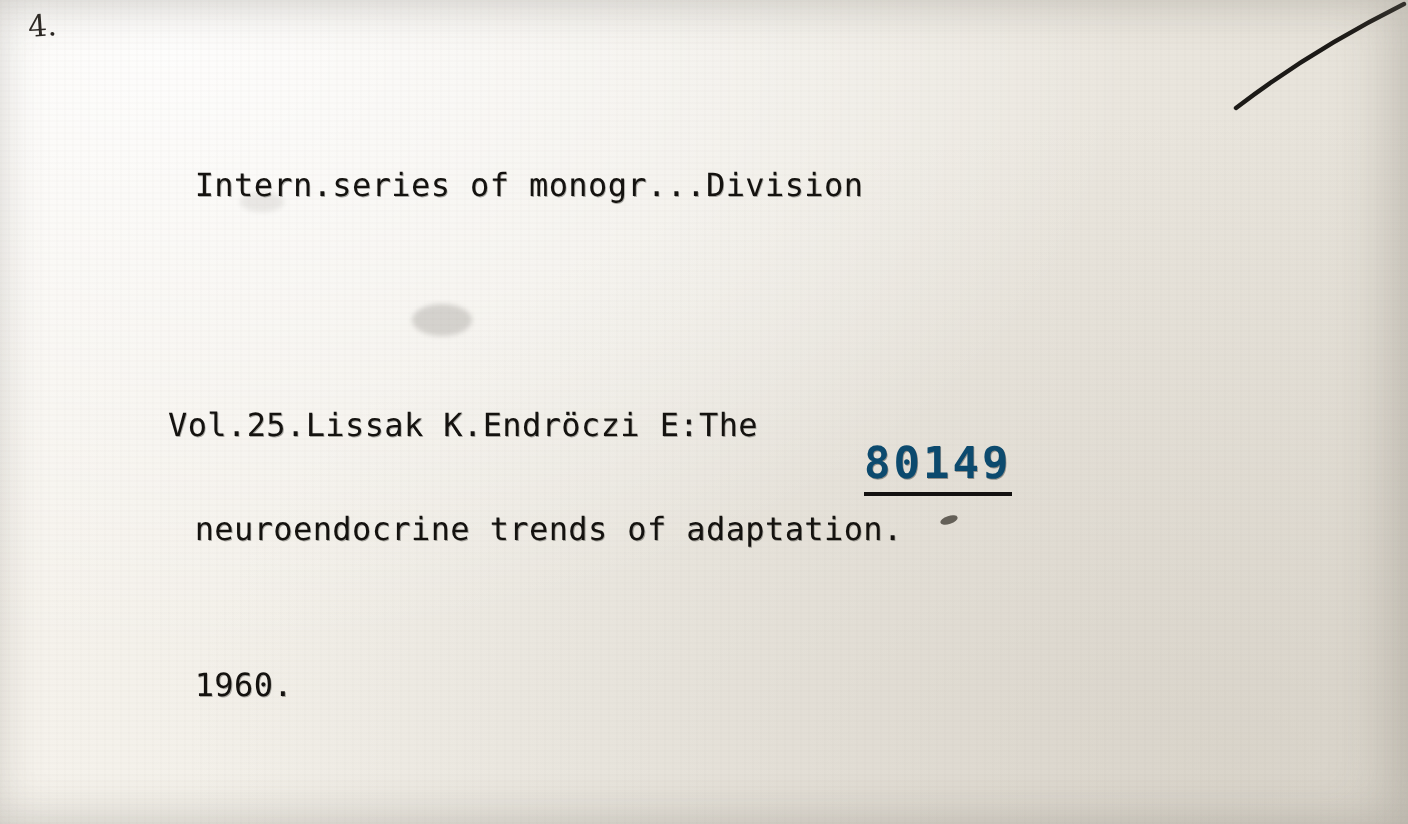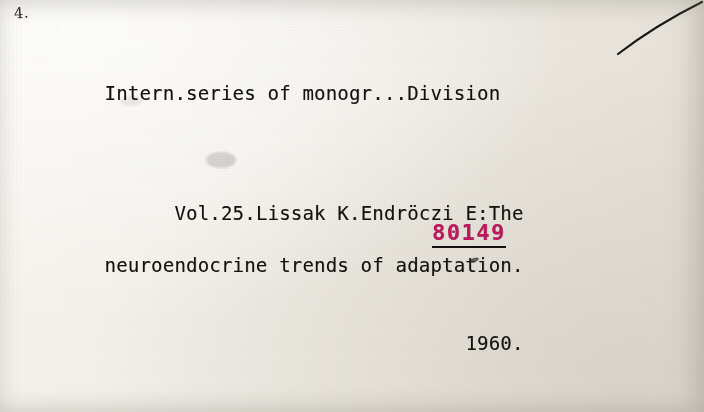--- a/index.html
+++ b/index.html
@@ -52,27 +52,26 @@
     font-family: "DejaVu Serif", "Liberation Serif", serif;
     font-size: 15px;
     color: #2a2622;
     transform: rotate(-4deg);
     letter-spacing: 0px;
   }
 
   .typed {
     position: absolute;
     font-family: "DejaVu Sans Mono", "Liberation Mono", monospace;
-    font-size: 19px;
+    font-size: 16px;
     line-height: 26px;
     letter-spacing: 0.2px;
     color: #14120f;
     white-space: pre;
     text-shadow: 0.4px 0.3px 0 rgba(30,28,24,0.35);
-    text-align: right;
   }
 
   #block-series {
     left: 58px;
     top: 54px;
   }
   #block-volume {
     left: 58px;
     top: 148px;
   }
@@ -82,21 +81,21 @@
   }
 
   #accession {
     position: absolute;
     left: 432px;
     top: 220px;
     font-family: "DejaVu Sans Mono", "Liberation Mono", monospace;
     font-size: 22px;
     font-weight: bold;
     letter-spacing: 1.5px;
-    color: #be185d;
+    color: #0c4a6e;
     border-bottom: 2.5px solid #131110;
     padding-bottom: 1px;
     text-shadow: 0.4px 0.3px 0 rgba(30,28,24,0.4);
   }
 
   #ink-mark {
     position: absolute;
     left: 470px;
     top: 258px;
     width: 9px;

